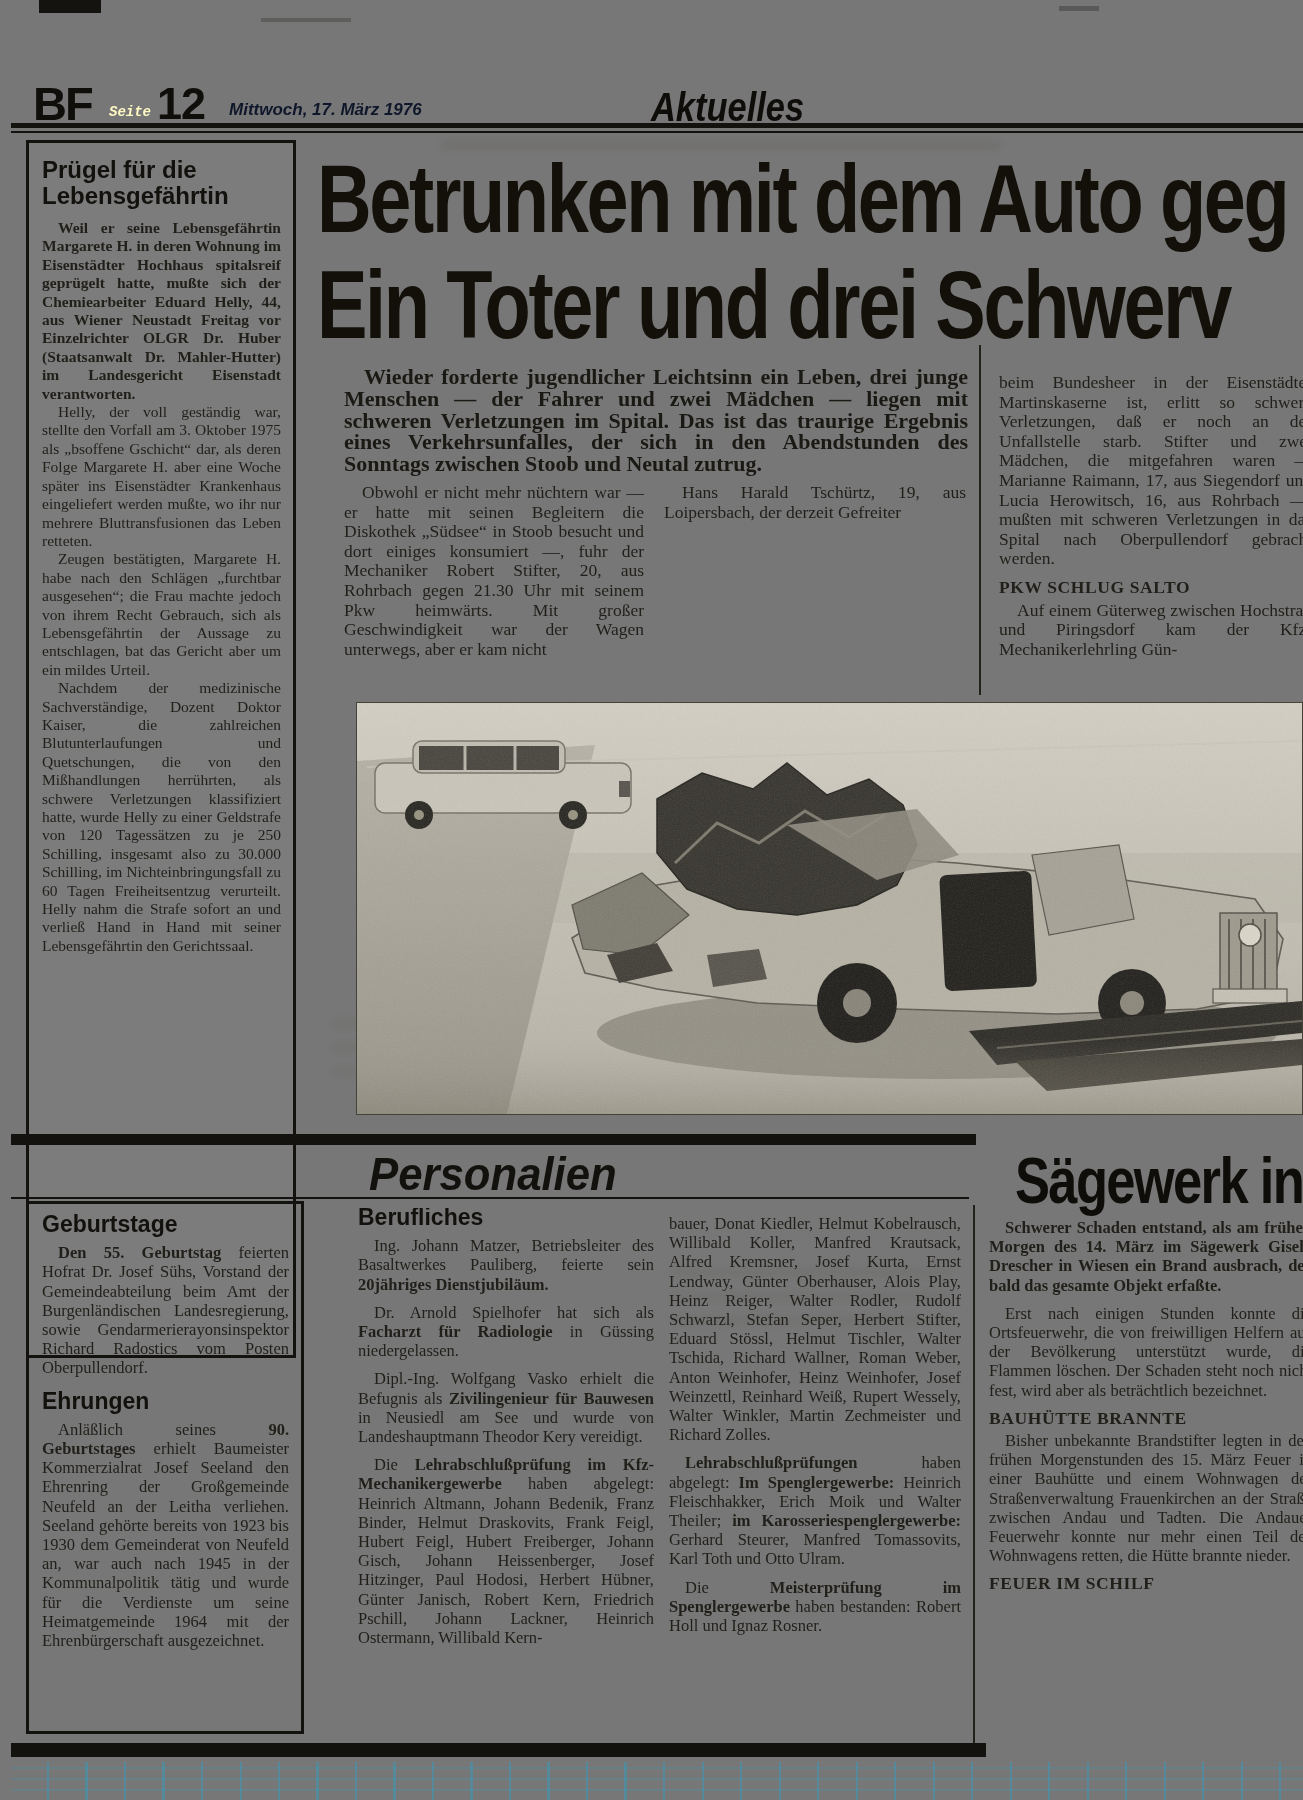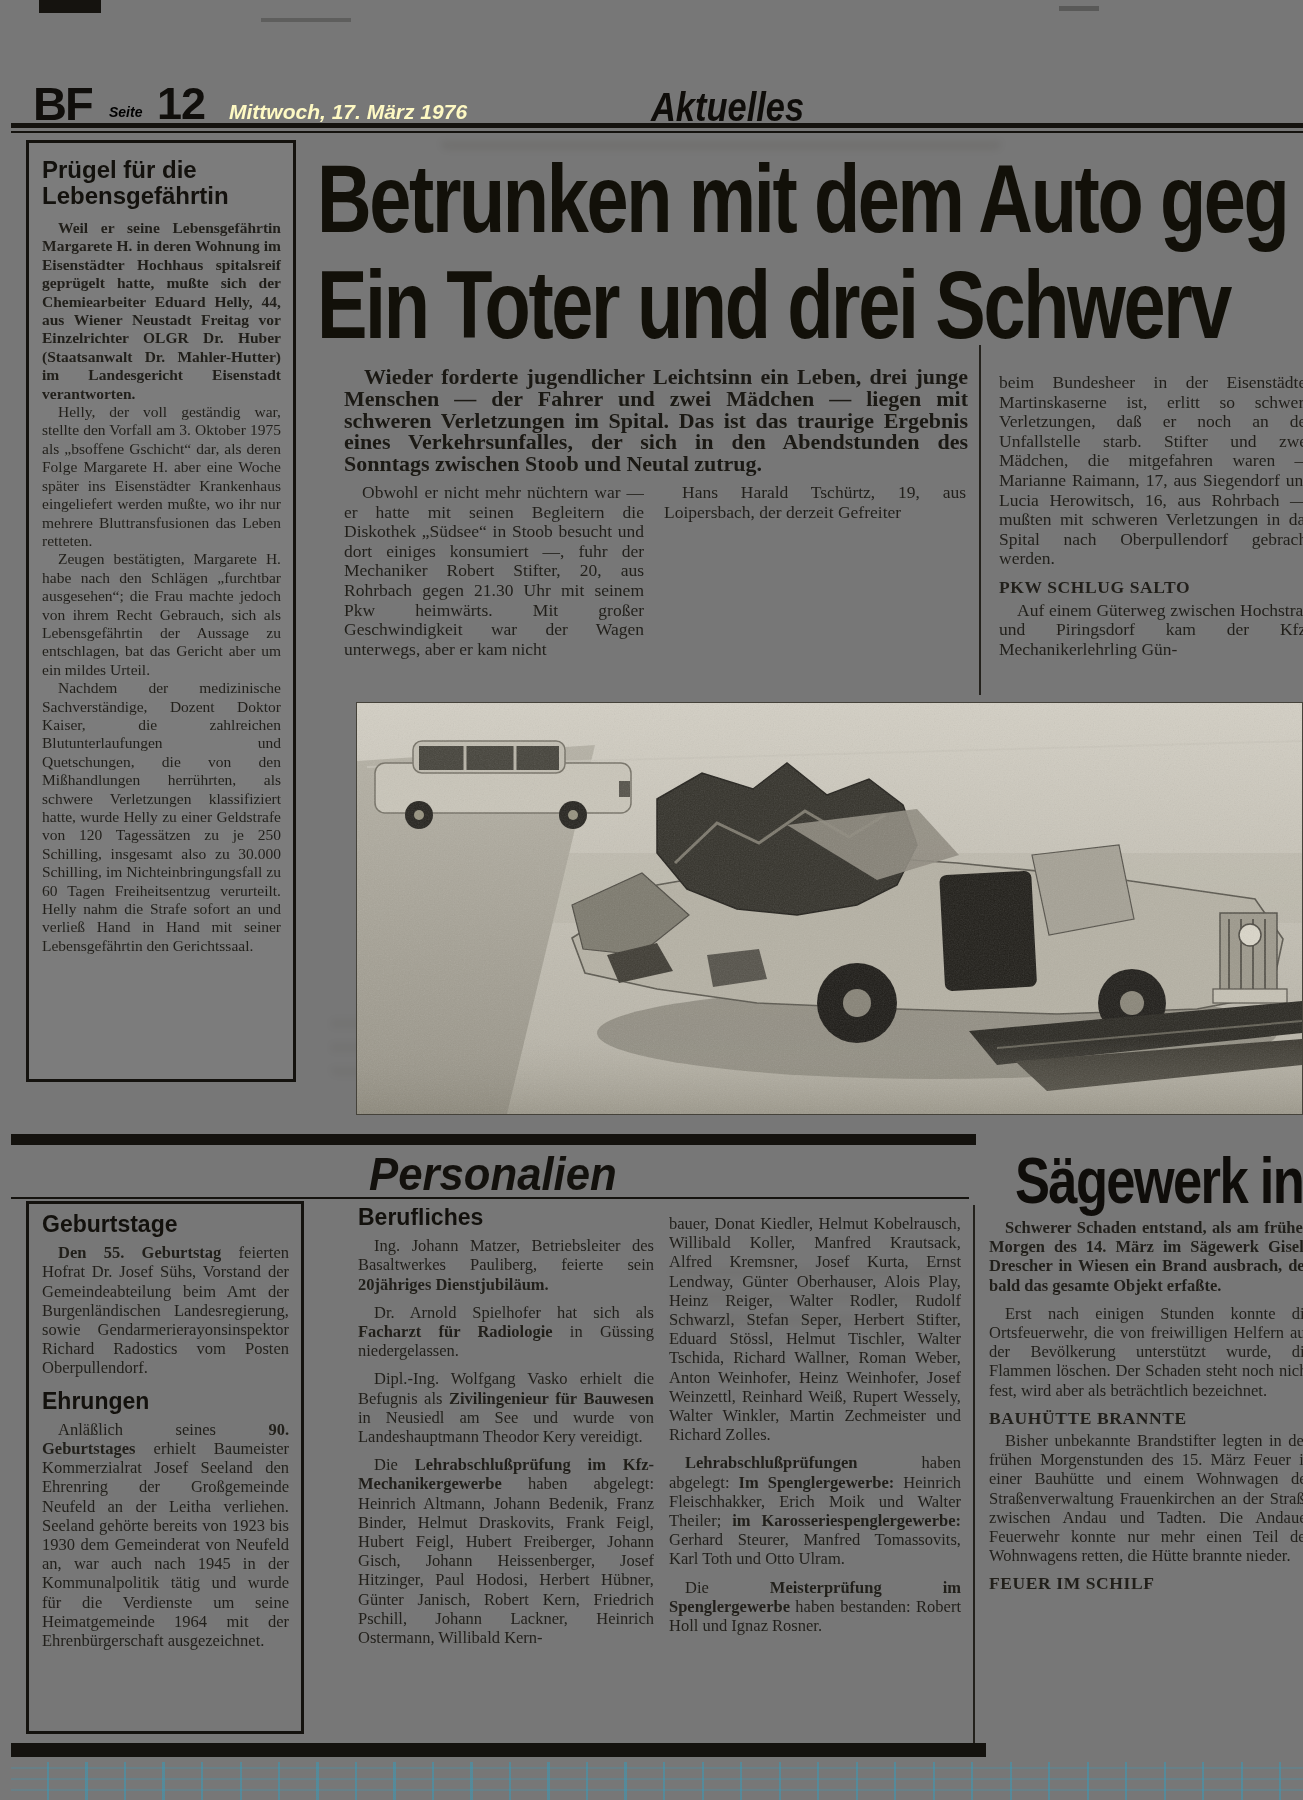--- a/index.html
+++ b/index.html
@@ -11,26 +11,26 @@
       #e9e1cd;
     font-family:"Liberation Serif",serif;color:#1d1b17;margin-left:11px;
   }
   .abs{position:absolute;}
   .serifcol{text-align:justify;color:#211f1a;}
   .serifcol p{margin:0 0 0 0;text-indent:16px;}
   .nohead{ text-indent:0; }
   .rule{position:absolute;background:#14120e;}
   
   .bf{font-family:"Liberation Sans",sans-serif;font-weight:900;font-size:47px;letter-spacing:-2px;color:#100e0b;}
-  .seite{font-family:Liberation Sans, sans-serif;font-weight:700;font-style:italic;font-size:14px;color:#000000;}
+  .seite{font-family:Liberation Mono, monospace;font-weight:700;font-style:italic;font-size:14px;color:#fef9c3;}
   .pagenum{font-family:"Liberation Sans",sans-serif;font-weight:900;font-size:45px;letter-spacing:-1px;color:#100e0b;}
-  .dateline{font-family:"Liberation Sans",sans-serif;font-weight:700;font-style:italic;font-size:21px;color:#fef9c3;}
+  .dateline{font-family:"Liberation Sans",sans-serif;font-weight:700;font-style:italic;font-size:17px;color:#0f172a;}
   .sectionname{font-family:"Liberation Sans",sans-serif;font-weight:900;font-style:italic;font-size:41px;color:#0f0d0a;transform:scaleX(.84);transform-origin:left top;white-space:nowrap;}
   
-  .leftbox{left:15px;top:140px;width:270px;height:942px;border:3.5px solid #14120e;background:rgba(255,255,255,.04);padding:12px 12px 8px 13px;box-sizing:border-box;}
+  .leftbox{left:15px;top:140px;width:270px;height:1218px;border:3.5px solid #14120e;background:rgba(255,255,255,.04);padding:12px 12px 8px 13px;box-sizing:border-box;}
   .leftbox h2{font-family:"Liberation Sans",sans-serif;font-weight:700;font-size:24px;line-height:26px;margin:2px 0 10px 0;color:#13110d;}
   .leftbox .serifcol{font-size:15.5px;line-height:18.4px;}
   .leadbold{font-weight:700;}
   
   .bigline{font-family:"Liberation Sans",sans-serif;font-weight:900;font-size:97px;line-height:1;letter-spacing:-3px;color:#121009;transform:scaleX(.78);transform-origin:left top;white-space:nowrap;}
   .crash-lead{font-size:22px;line-height:21.8px;font-weight:700;text-align:justify;color:#1b1914;}
   .crash-lead p{margin:0;text-indent:20px;}
   .newscol{font-size:17.5px;line-height:19.6px;text-align:justify;color:#211f1a;}
   .newscol p{margin:0;text-indent:18px;}
   .subhead{font-family:"Liberation Serif",serif;font-weight:700;font-size:17.5px;letter-spacing:.6px;text-indent:0 !important;margin:9px 0 3px 0 !important;}

